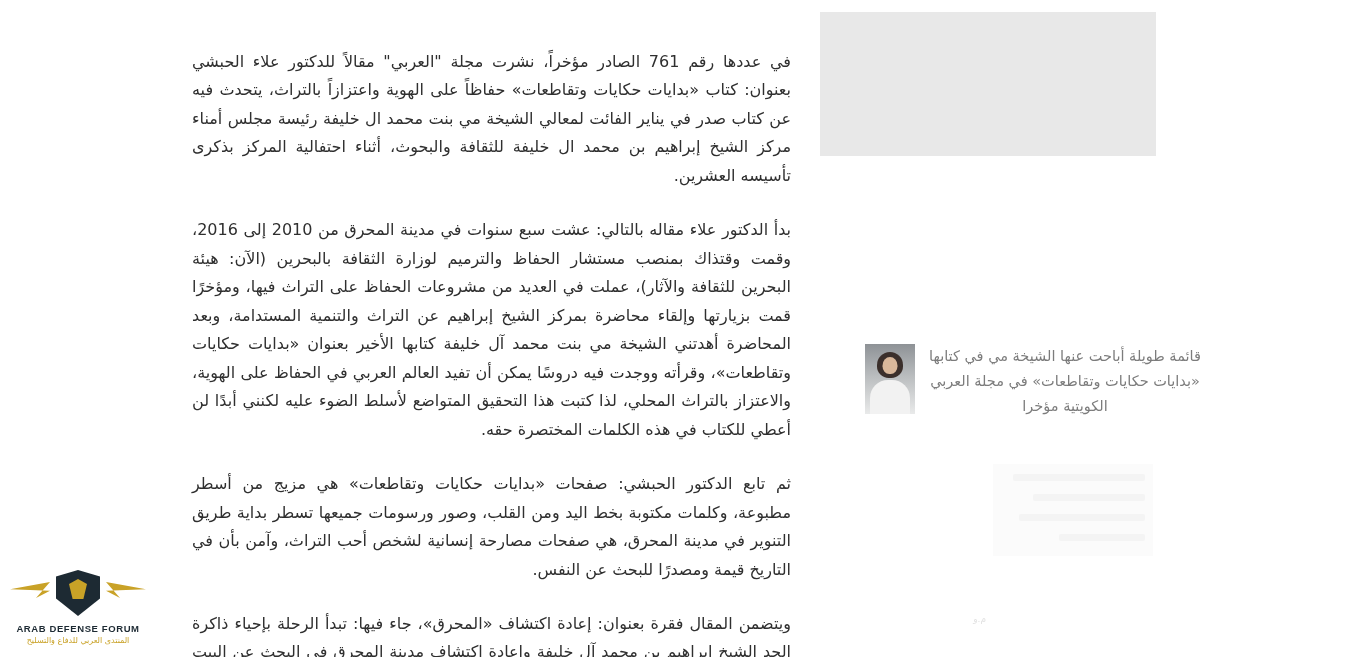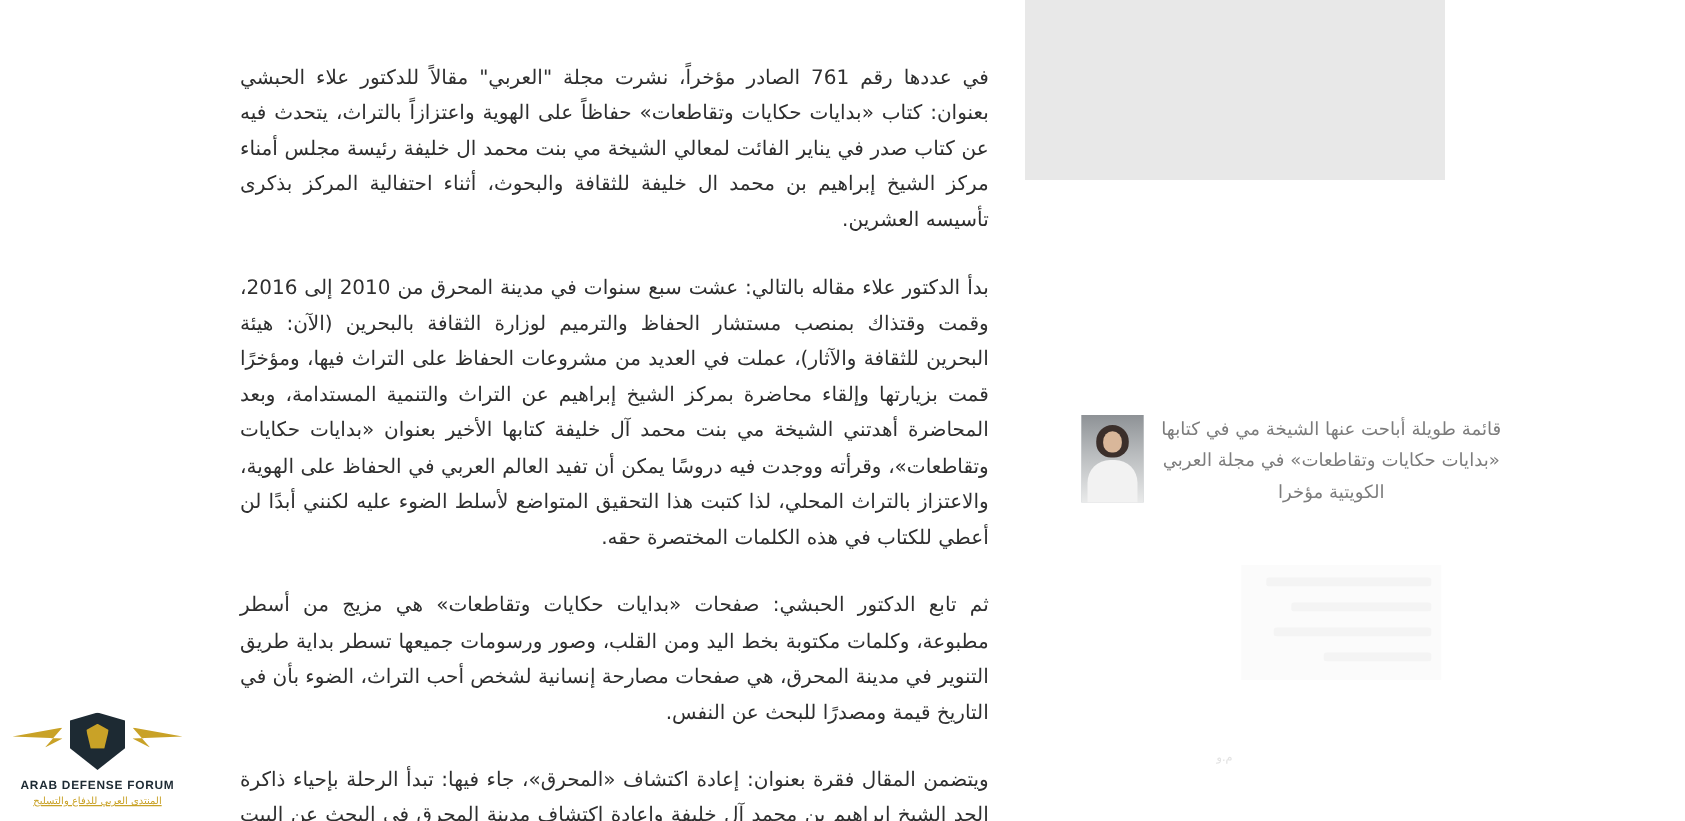--- a/index.html
+++ b/index.html
@@ -30,21 +30,21 @@
     font-size: 16px;
     line-height: 1.78;
     color: #2f2f2f;
     text-align: justify;
     text-justify: inter-word;
   }
 
   
   .sidebar {
     position: absolute;
-    top: 0;
+    top: 12px;
     right: 0;
     width: 540px;
     height: 492px;
     background: #ffffff;
   }
   .sidebar-top-block {
     position: absolute;
     top: 0;
     right: 192px;           
     width: 336px;
@@ -192,30 +192,29 @@
     letter-spacing: 0.6px;
     color: #1d2a33;
     margin-top: 1px;
   }
   .watermark .sub {
     font-family: "DejaVu Sans", sans-serif;
     font-size: 8px;
     color: #c9a227;
     direction: rtl;
     margin-top: 2px;
-    text-decoration: underline;
   }
 </style>
 </head>
 <body>
 
 <div class="article">
   <p>في عددها رقم 761 الصادر مؤخراً، نشرت مجلة "العربي" مقالاً للدكتور علاء الحبشي بعنوان: كتاب «بدايات حكايات وتقاطعات» حفاظاً على الهوية واعتزازاً بالتراث، يتحدث فيه عن كتاب صدر في يناير الفائت لمعالي الشيخة مي بنت محمد ال خليفة رئيسة مجلس أمناء مركز الشيخ إبراهيم بن محمد ال خليفة للثقافة والبحوث، أثناء احتفالية المركز بذكرى تأسيسه العشرين.</p>
   <p>بدأ الدكتور علاء مقاله بالتالي: عشت سبع سنوات في مدينة المحرق من 2010 إلى 2016، وقمت وقتذاك بمنصب مستشار الحفاظ والترميم لوزارة الثقافة بالبحرين (الآن: هيئة البحرين للثقافة والآثار)، عملت في العديد من مشروعات الحفاظ على التراث فيها، ومؤخرًا قمت بزيارتها وإلقاء محاضرة بمركز الشيخ إبراهيم عن التراث والتنمية المستدامة، وبعد المحاضرة أهدتني الشيخة مي بنت محمد آل خليفة كتابها الأخير بعنوان «بدايات حكايات وتقاطعات»، وقرأته ووجدت فيه دروسًا يمكن أن تفيد العالم العربي في الحفاظ على الهوية، والاعتزاز بالتراث المحلي، لذا كتبت هذا التحقيق المتواضع لأسلط الضوء عليه لكنني أبدًا لن أعطي للكتاب في هذه الكلمات المختصرة حقه.</p>
-  <p>ثم تابع الدكتور الحبشي: صفحات «بدايات حكايات وتقاطعات» هي مزيج من أسطر مطبوعة، وكلمات مكتوبة بخط اليد ومن القلب، وصور ورسومات جميعها تسطر بداية طريق التنوير في مدينة المحرق، هي صفحات مصارحة إنسانية لشخص أحب التراث، الضوء بأن في التاريخ قيمة ومصدرًا للبحث عن النفس.</p>
+  <p>ثم تابع الدكتور الحبشي: صفحات «بدايات حكايات وتقاطعات» هي مزيج من أسطر مطبوعة، وكلمات مكتوبة بخط اليد ومن القلب، وصور ورسومات جميعها تسطر بداية طريق التنوير في مدينة المحرق، هي صفحات مصارحة إنسانية لشخص أحب التراث، وآمن بأن في التاريخ قيمة ومصدرًا للبحث عن النفس.</p>
   <p>ويتضمن المقال فقرة بعنوان: إعادة اكتشاف «المحرق»، جاء فيها: تبدأ الرحلة بإحياء ذاكرة الجد الشيخ إبراهيم بن محمد آل خليفة وإعادة اكتشاف مدينة المحرق في البحث عن البيت والدعم الأسري لشراء الأرض وتأسيس المركز على الرغم من الشكوك في أنه سيأتي أحد لأزقة المحرق التي استبدلت آنذاك الهيكل الديموغرافي وأصبح معظم فرجانها سكنًا للعمال العزاب، ورويدًا رويدًا، بيتًا تلو الآخر يطرح البحث عن الذات والاعتزاز بالهوية،</p>
 </div>
 
 <div class="sidebar">
 
   <div class="sidebar-top-block"></div>
 
   <div class="caption-row">
     <div class="caption-text">قائمة طويلة أباحت عنها الشيخة مي في كتابها «بدايات حكايات وتقاطعات» في مجلة العربي الكويتية مؤخرا</div>
     <div class="caption-thumb">

